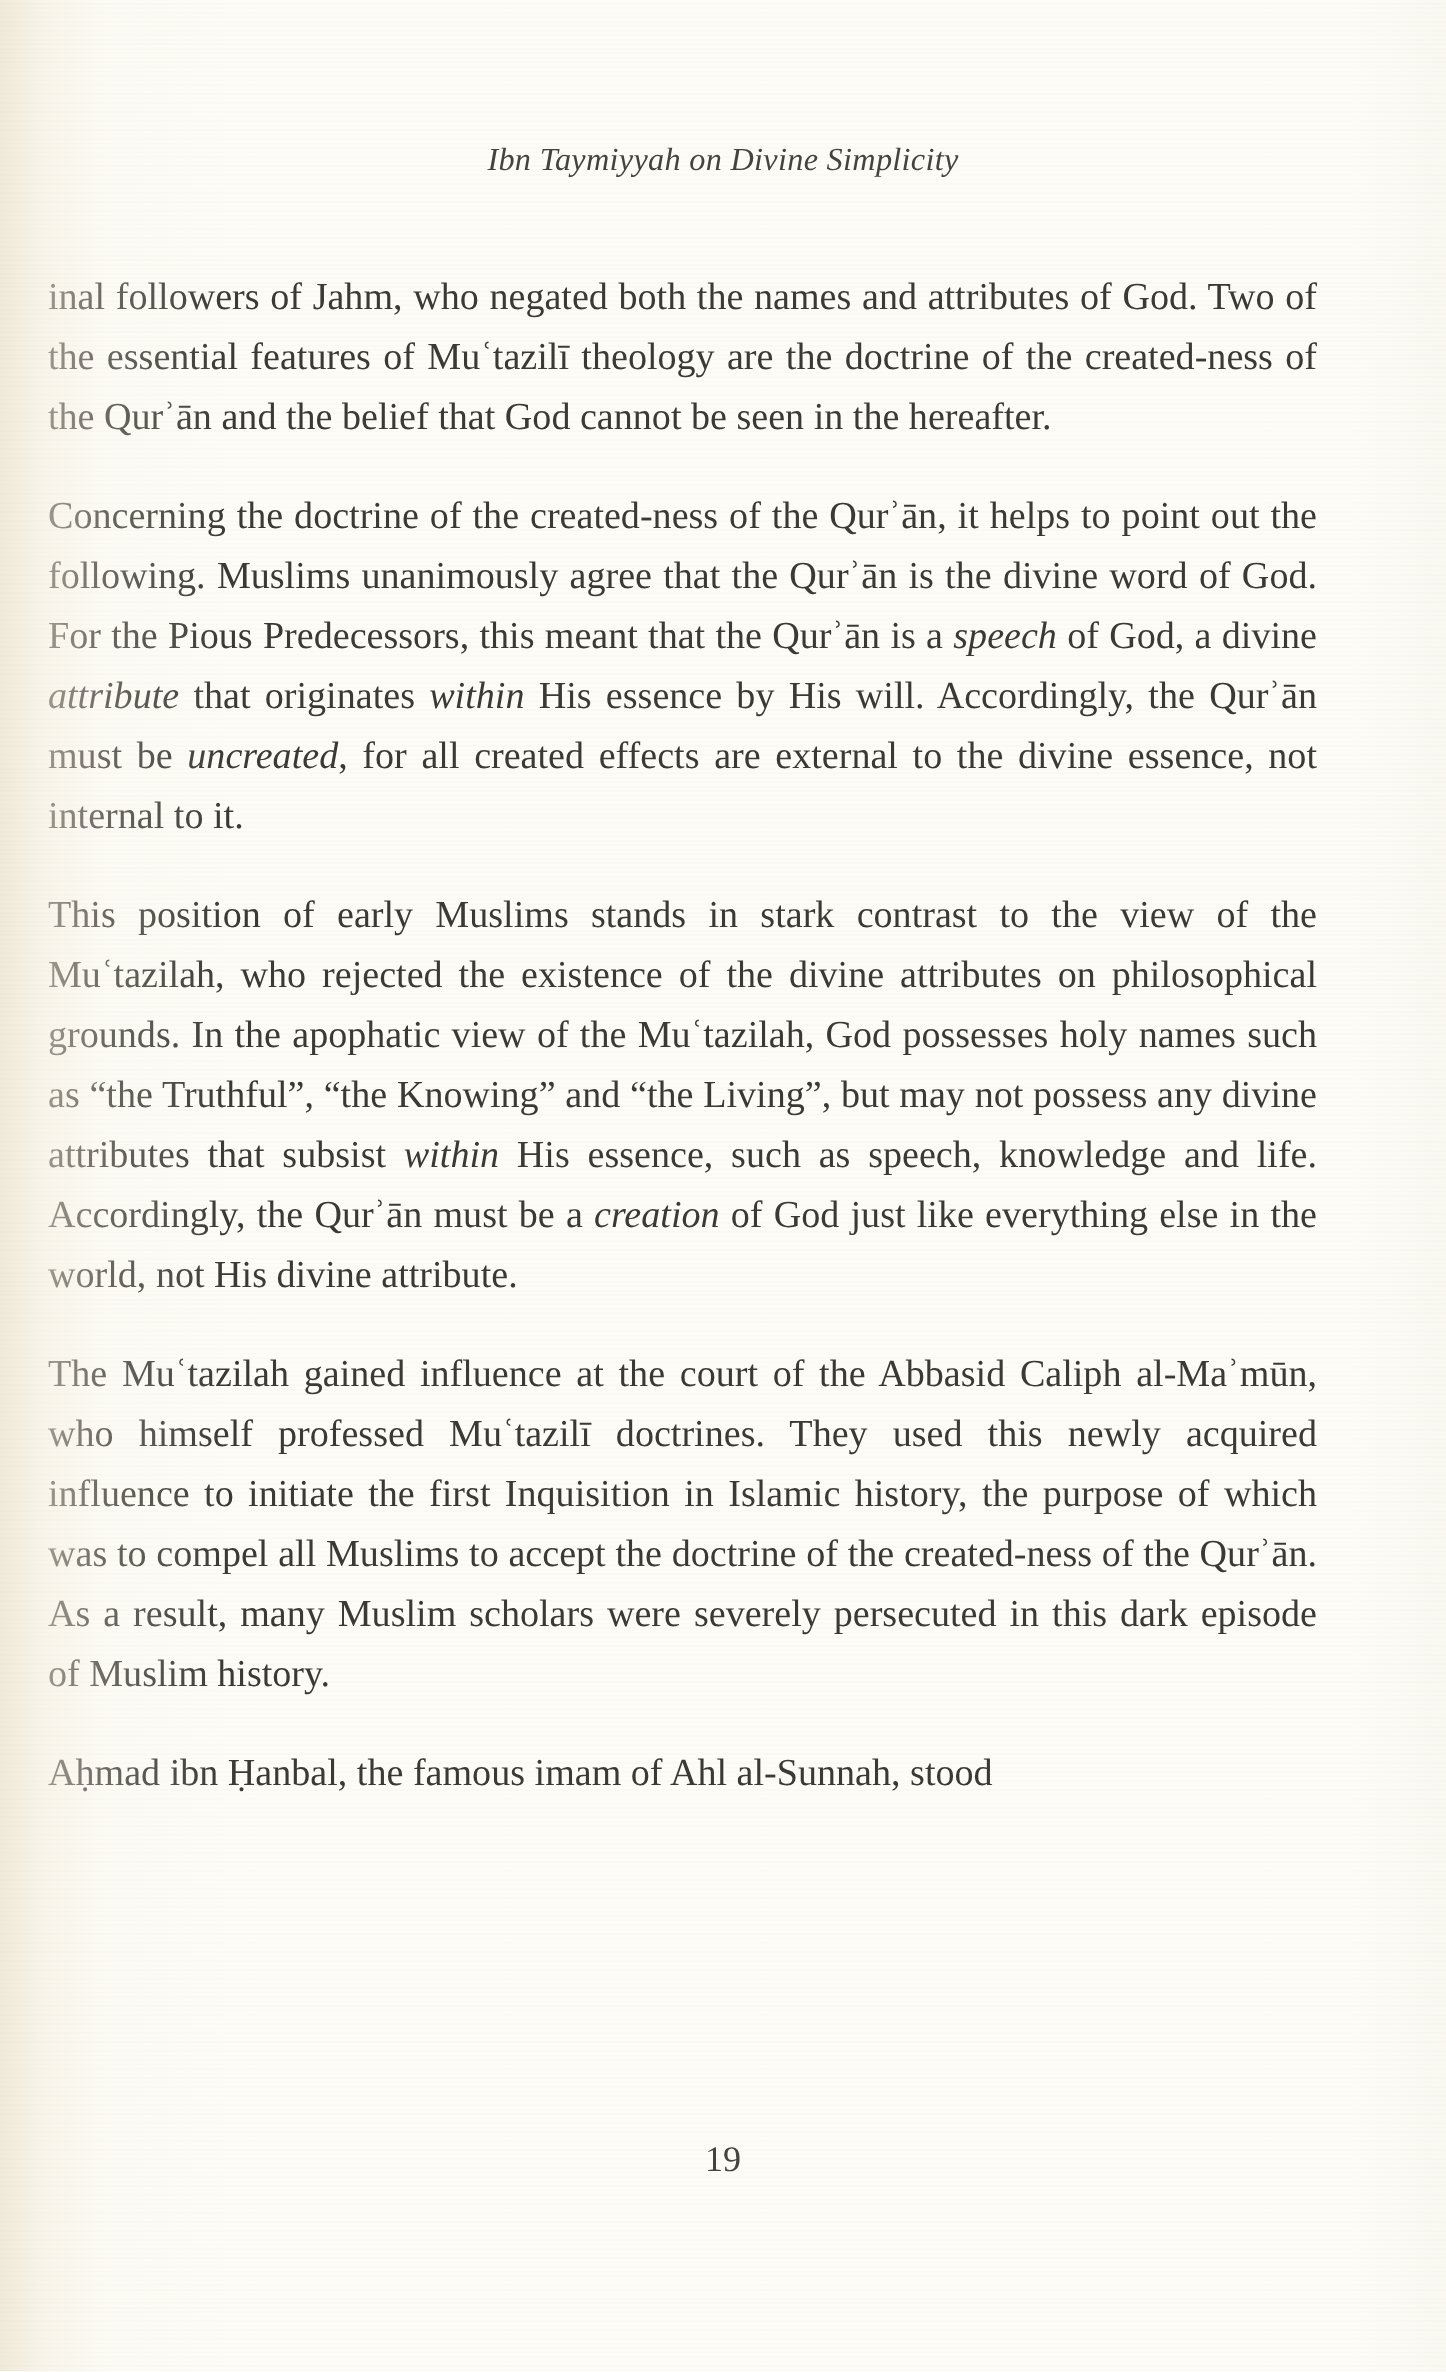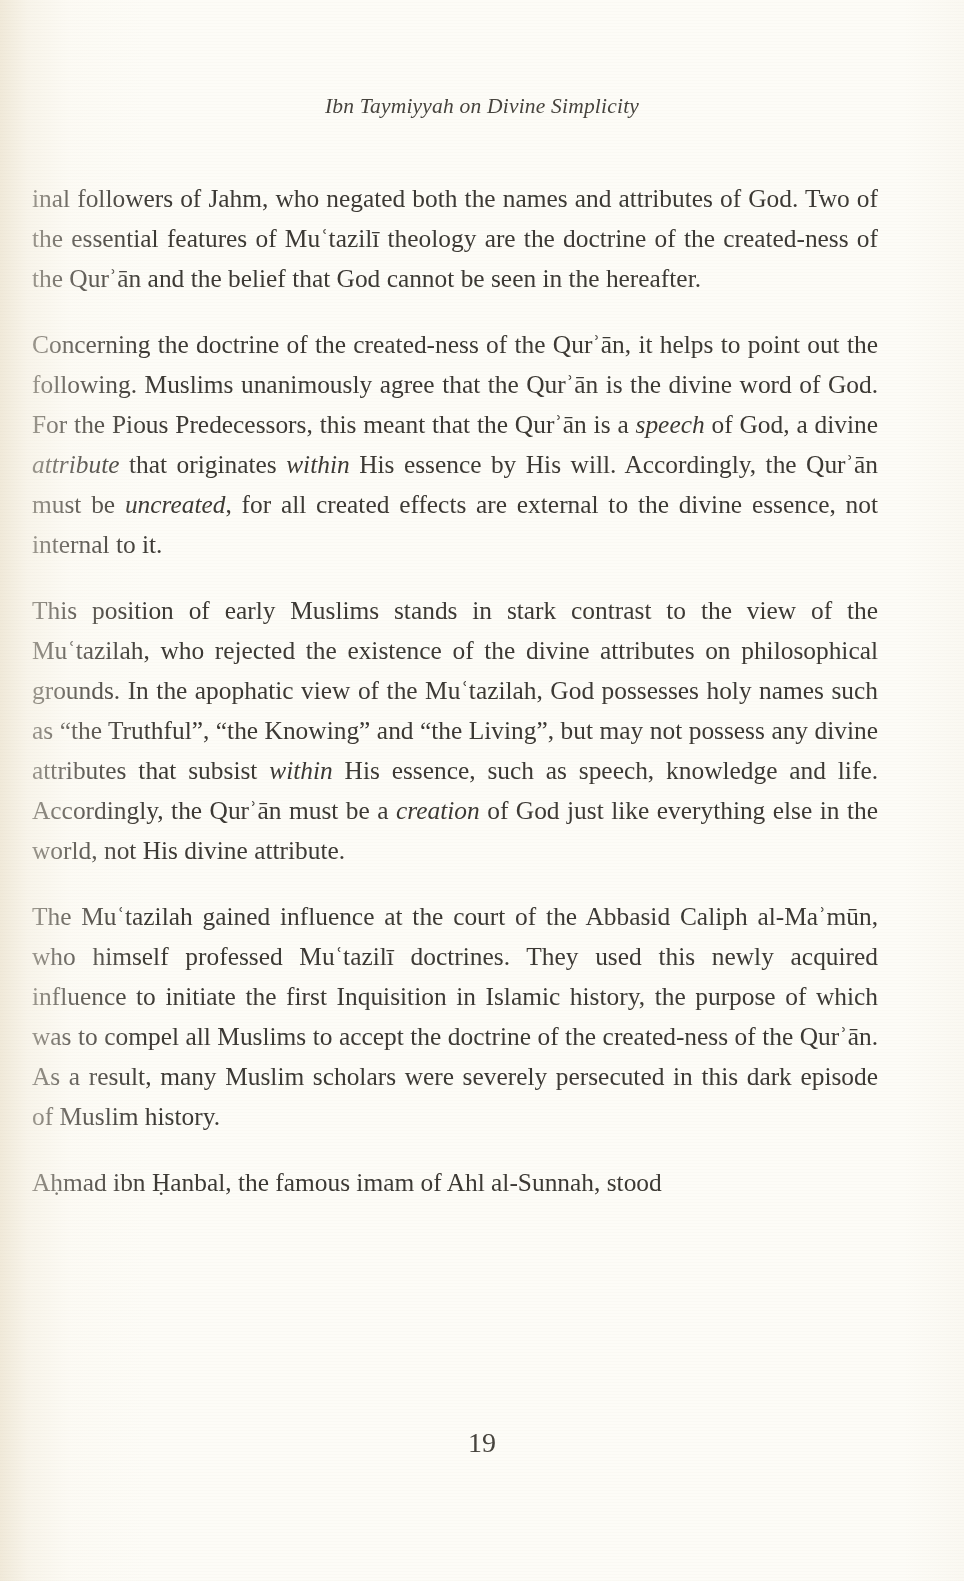--- a/index.html
+++ b/index.html
@@ -80,21 +80,21 @@
 
   p.para em {
   }
 
   .folio {
     position: absolute;
     top: 1427px;
     left: 0;
     width: 964px;
     text-align: center;
-    font-size: 28px;
+    font-size: 24px;
     color: #46433d;
     z-index: 2;
   }
 
   
   .grain {
     position: absolute;
     inset: 0;
     z-index: 4;
     pointer-events: none;

